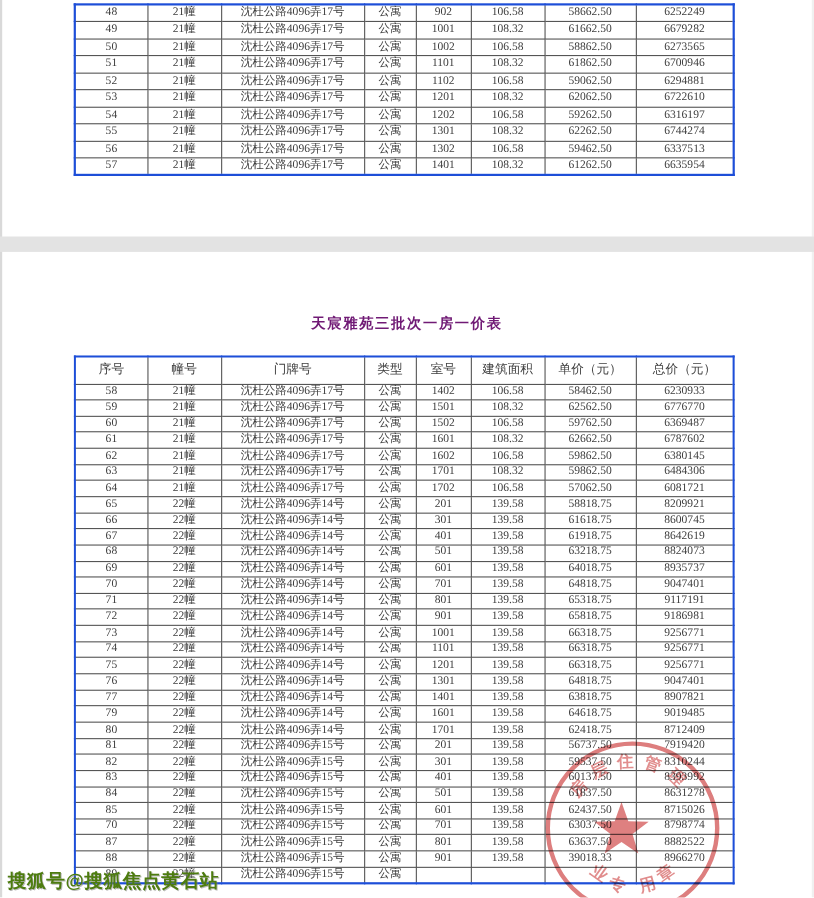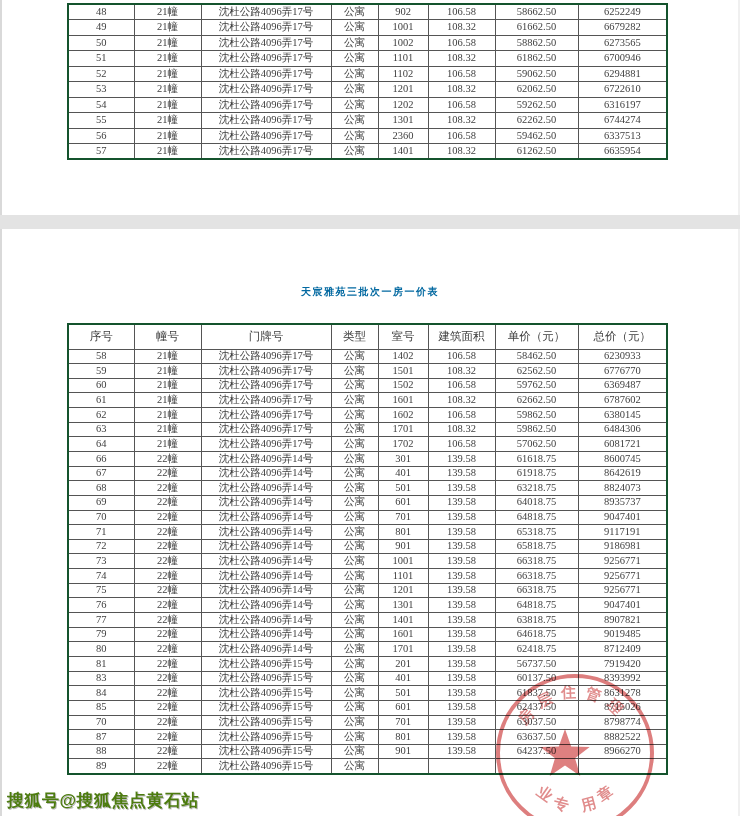--- a/index.html
+++ b/index.html
@@ -8,40 +8,40 @@
     background:#ffffff;
     font-family:"Liberation Serif","DejaVu Serif",serif;
   }
   .edge-left{position:absolute;left:0;top:0;width:2px;height:816px;background:#d9d9d9;}
   .edge-right{position:absolute;right:0;top:0;width:2px;height:816px;background:#f0f0f0;}
   .page-gap{position:absolute;left:0;top:215px;width:740px;height:14px;background:#e3e3e3;}
 
   .price-table{
     border-collapse:collapse;table-layout:fixed;
     width:599px;color:#3e3e3e;
-    border:2px solid #14532d;
+    border:2px solid #1d4ed8;
   }
   .price-table td,.price-table th{
     border:1px solid #555;
     text-align:center;vertical-align:middle;
     padding:0;white-space:nowrap;overflow:hidden;
     font-weight:normal;
     font-size:10.5px;line-height:1;
   }
   .tbl-top{position:absolute;left:67px;top:3px;}
   .tbl-top tr{height:15.5px;}
 
   .tbl-main-wrap{position:absolute;left:67px;top:323px;height:493px;overflow:hidden;}
   .tbl-main tr{height:14.65px;padding-left:36px;}
   .tbl-main thead tr{height:25px;}
   .tbl-main th{font-size:11.5px;}
 
   .doc-title{
     position:absolute;left:0;top:285px;width:740px;
-    text-align:center;font-size:10px;font-weight:bold;color:#0369a1;
+    text-align:center;font-size:13px;font-weight:bold;color:#701a75;
     letter-spacing:1.5px;
   }
 
   .stamp{
     position:absolute;left:488px;top:664px;width:184px;height:170px;
     mix-blend-mode:multiply;filter:blur(0.35px);opacity:0.88;
   }
   .stamp .ring{stroke:#cf4a4a;stroke-width:4;fill:none;opacity:.82;}
   .stamp .star{fill:#cf4a4a;opacity:.8;}
   .stamp text{fill:#cf4a4a;opacity:.72;font-size:15px;
@@ -152,21 +152,21 @@
         <td>1301</td>
         <td>108.32</td>
         <td>62262.50</td>
         <td>6744274</td>
       </tr>
       <tr>
         <td>56</td>
         <td>21幢</td>
         <td>沈杜公路4096弄17号</td>
         <td>公寓</td>
-        <td>2360</td>
+        <td>1302</td>
         <td>106.58</td>
         <td>59462.50</td>
         <td>6337513</td>
       </tr>
       <tr>
         <td>57</td>
         <td>21幢</td>
         <td>沈杜公路4096弄17号</td>
         <td>公寓</td>
         <td>1401</td>
@@ -268,20 +268,30 @@
           <td>64</td>
           <td>21幢</td>
           <td>沈杜公路4096弄17号</td>
           <td>公寓</td>
           <td>1702</td>
           <td>106.58</td>
           <td>57062.50</td>
           <td>6081721</td>
         </tr>
         <tr>
+          <td>65</td>
+          <td>22幢</td>
+          <td>沈杜公路4096弄14号</td>
+          <td>公寓</td>
+          <td>201</td>
+          <td>139.58</td>
+          <td>58818.75</td>
+          <td>8209921</td>
+        </tr>
+        <tr>
           <td>66</td>
           <td>22幢</td>
           <td>沈杜公路4096弄14号</td>
           <td>公寓</td>
           <td>301</td>
           <td>139.58</td>
           <td>61618.75</td>
           <td>8600745</td>
         </tr>
         <tr>
@@ -418,20 +428,30 @@
           <td>81</td>
           <td>22幢</td>
           <td>沈杜公路4096弄15号</td>
           <td>公寓</td>
           <td>201</td>
           <td>139.58</td>
           <td>56737.50</td>
           <td>7919420</td>
         </tr>
         <tr>
+          <td>82</td>
+          <td>22幢</td>
+          <td>沈杜公路4096弄15号</td>
+          <td>公寓</td>
+          <td>301</td>
+          <td>139.58</td>
+          <td>59537.50</td>
+          <td>8310244</td>
+        </tr>
+        <tr>
           <td>83</td>
           <td>22幢</td>
           <td>沈杜公路4096弄15号</td>
           <td>公寓</td>
           <td>401</td>
           <td>139.58</td>
           <td>60137.50</td>
           <td>8393992</td>
         </tr>
         <tr>
@@ -474,21 +494,21 @@
           <td>63637.50</td>
           <td>8882522</td>
         </tr>
         <tr>
           <td>88</td>
           <td>22幢</td>
           <td>沈杜公路4096弄15号</td>
           <td>公寓</td>
           <td>901</td>
           <td>139.58</td>
-          <td>64237.50</td>
+          <td>39018.33</td>
           <td>8966270</td>
         </tr>
         <tr>
           <td>89</td>
           <td>22幢</td>
           <td>沈杜公路4096弄15号</td>
           <td>公寓</td>
           <td></td>
           <td></td>
           <td></td>

